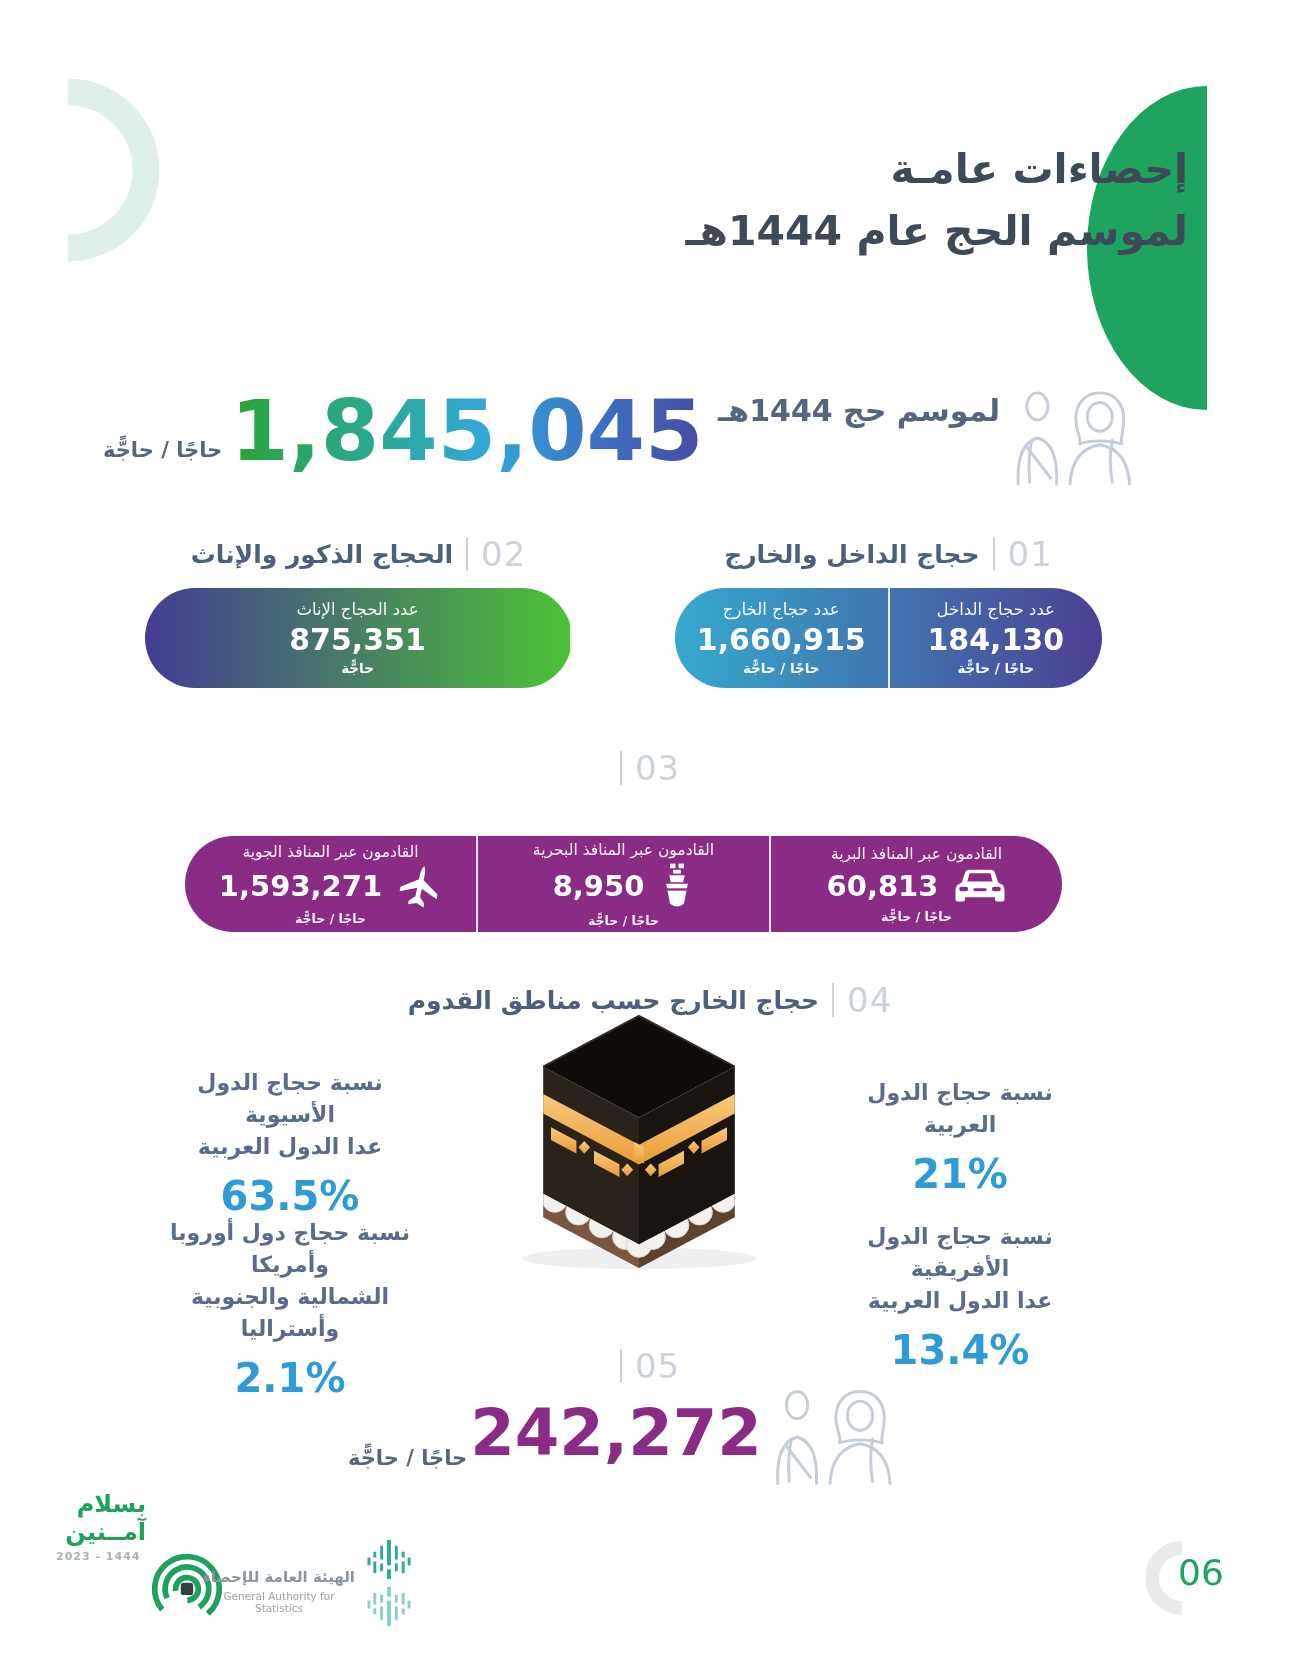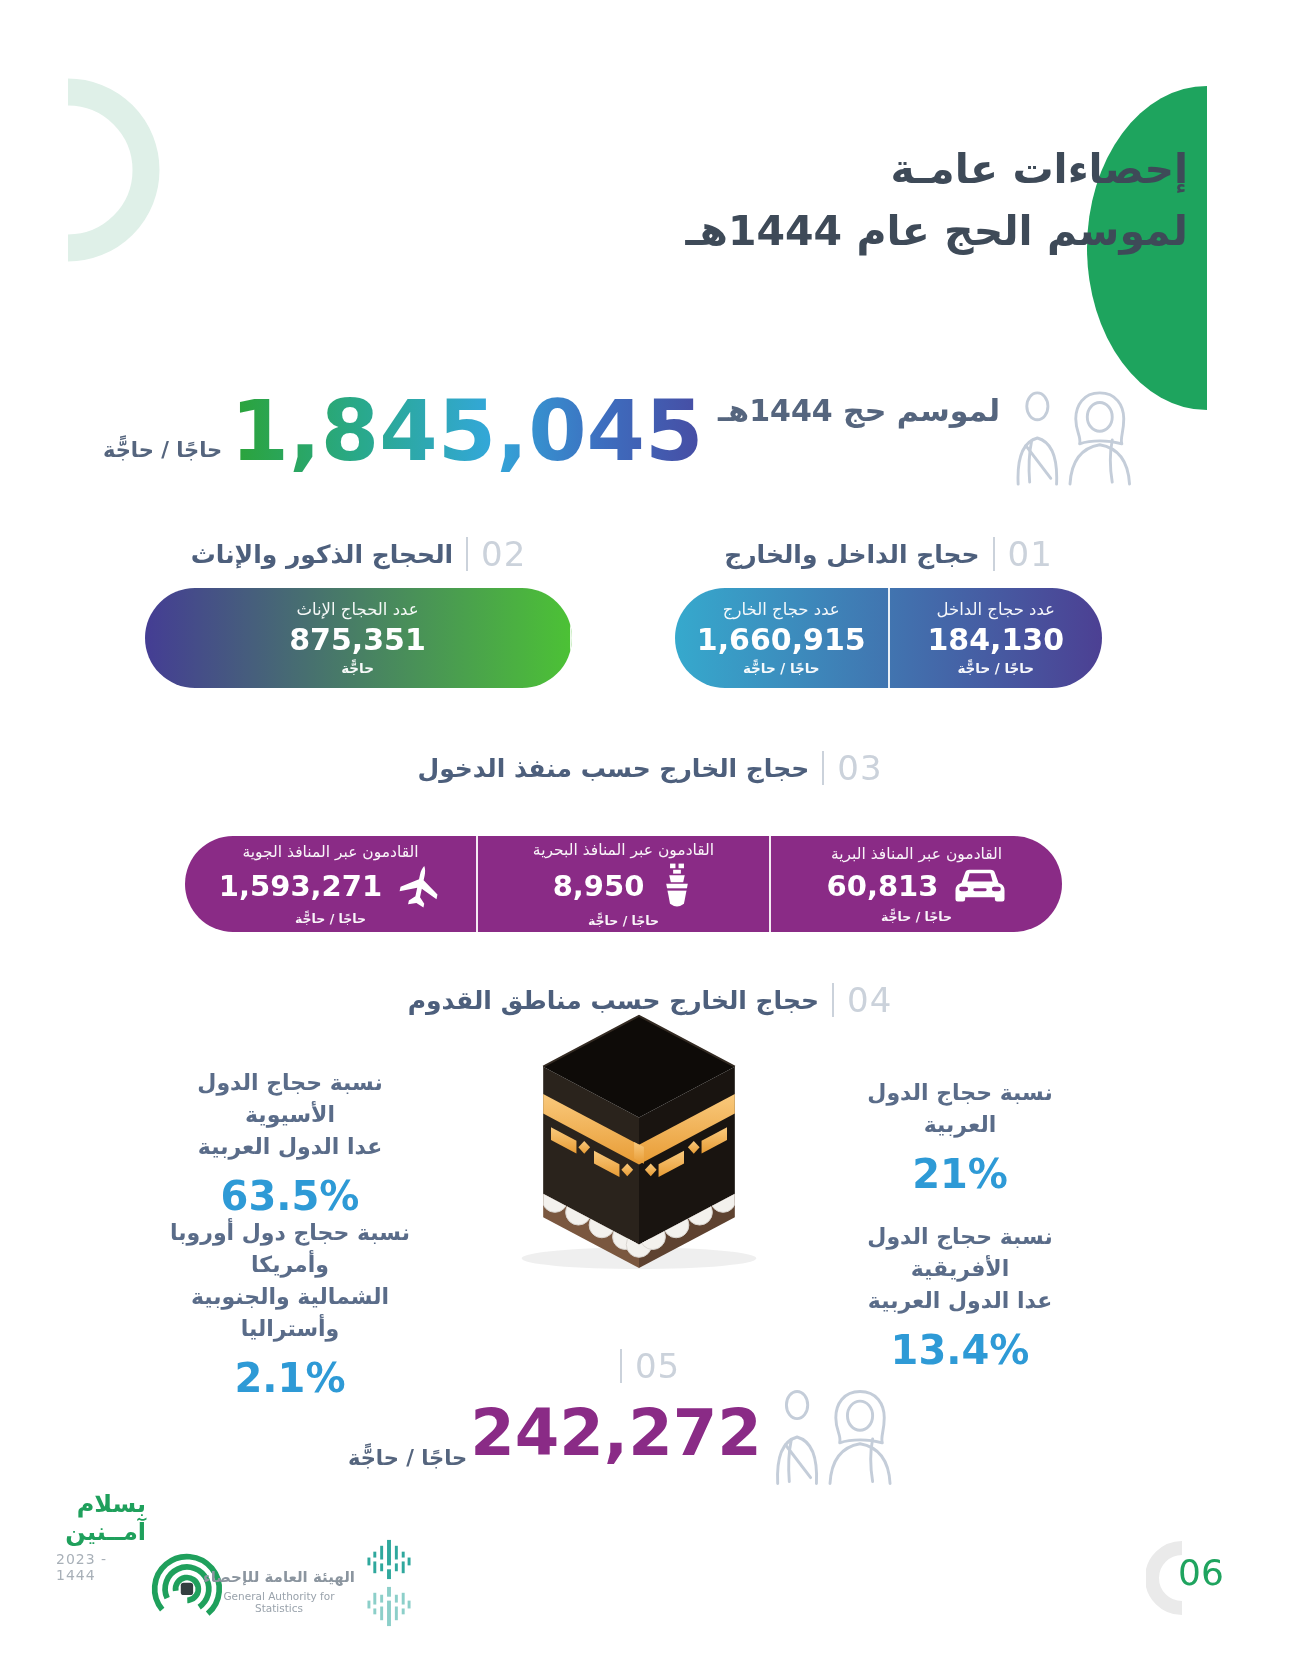--- a/index.html
+++ b/index.html
@@ -71,21 +71,21 @@
   
   .pilgrims-bottom{left:768px;top:1388px;}
   .makkah-value{left:460px;top:1396px;width:312px;text-align:center;font-size:64px;font-weight:bold;
     color:#8A2B86;direction:ltr;}
   .makkah-unit{left:348px;top:1446px;font-size:21px;font-weight:bold;color:#55657E;}
 
   
   .besalam-text{left:56px;top:1491px;width:90px;color:#1FA05C;font-weight:bold;
     font-size:24px;line-height:1.15;}
   .besalam-text span{display:block;}
-  .besalam-years{font-size:14px;color:#A8B0B8;font-weight:normal;letter-spacing:1px;margin-top:5px;direction:ltr;}
+  .besalam-years{font-size:11px;color:#A8B0B8;font-weight:bold;letter-spacing:1px;margin-top:5px;direction:ltr;}
   .besalam-logo{left:148px;top:1544px;}
   .gastat-text{left:203px;top:1568px;width:152px;text-align:center;}
   .gastat-ar{font-size:15px;color:#8B959F;font-weight:bold;letter-spacing:1px;}
   .gastat-en{font-size:10.5px;color:#9AA3AC;margin-top:4px;direction:ltr;}
   .gastat-logo{left:358px;top:1536px;}
   .crescent{left:1146px;top:1540px;}
   .page-num{left:1178px;top:1552px;font-size:36px;color:#1FA45F;z-index:2;}
 </style>
 </head>
 <body>
@@ -147,21 +147,20 @@
     <div class="cell">
       <div class="c-label">عدد الحجاج الإناث</div>
       <div class="c-value">875,351</div>
       <div class="c-unit">حاجًّة</div>
     </div>
   </div>
 
   <div class="abs sec-head h-ports">
     <span class="sec-num">03</span>
     <span class="sec-sep"></span>
-    <span class="sec-title">حجاج الخارج حسب منفذ الدخول</span>
   </div>
   <div class="abs pill pill-ports">
     <div class="cell">
       <div class="c-label">القادمون عبر المنافذ البرية</div>
       <div class="val-row">
         <svg width="52" height="40" viewBox="0 0 70 52">
           <path d="M10 22 L15 8 Q16 4 21 4 H49 Q54 4 55 8 L60 22 Q68 24 68 32 V44 Q68 47 65 47 H58 Q55 47 55 44 V41 H15 V44 Q15 47 12 47 H5 Q2 47 2 44 V32 Q2 24 10 22 Z" fill="#fff"></path>
           <path d="M18 20 L21 9 H49 L52 20 Z" fill="#8A2B86"></path>
           <rect x="7" y="27" width="12" height="6" rx="3" fill="#8A2B86"></rect>
           <rect x="51" y="27" width="12" height="6" rx="3" fill="#8A2B86"></rect>

